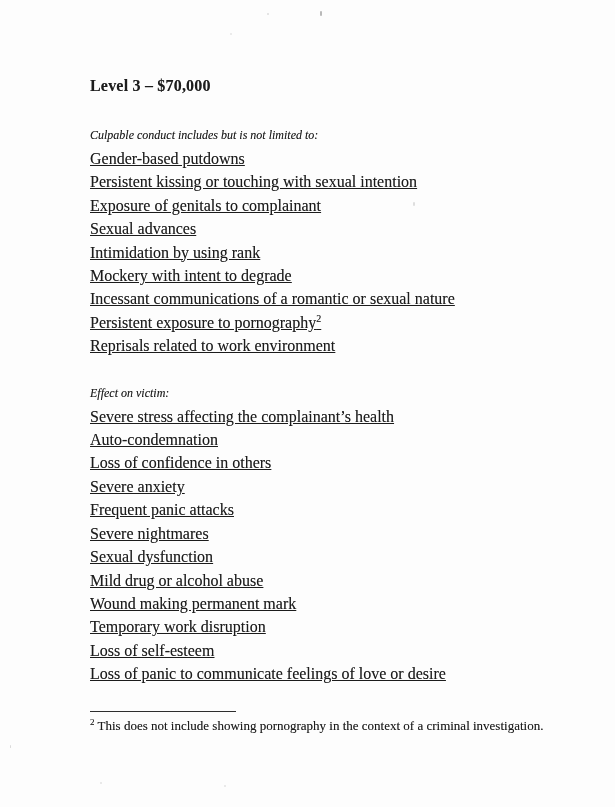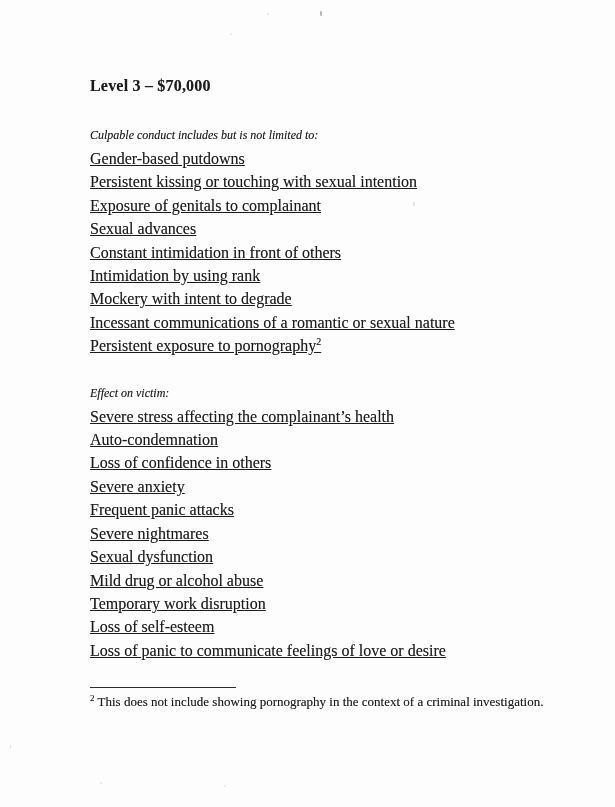--- a/index.html
+++ b/index.html
@@ -87,38 +87,39 @@
 
   <h1 class="doc-title">Level 3 – $70,000</h1>
 
   <p class="section-header">Culpable conduct includes but is not limited to:</p>
 
   <div class="list">
     <p class="item">Gender-based putdowns</p>
     <p class="item">Persistent kissing or touching with sexual intention</p>
     <p class="item">Exposure of genitals to complainant</p>
     <p class="item">Sexual advances</p>
-    <p class="item">Constant intimidation in front of others</p>
     <p class="item">Intimidation by using rank</p>
     <p class="item">Mockery with intent to degrade</p>
     <p class="item">Incessant communications of a romantic or sexual nature</p>
     <p class="item"><span>Persistent exposure to pornography</span><sup class="fn-ref">2</sup></p>
+    <p class="item">Reprisals related to work environment</p>
   </div>
 
   <p class="section-header effects">Effect on victim:</p>
 
   <div class="list">
     <p class="item">Severe stress affecting the complainant’s health</p>
     <p class="item">Auto-condemnation</p>
     <p class="item">Loss of confidence in others</p>
     <p class="item">Severe anxiety</p>
     <p class="item">Frequent panic attacks</p>
     <p class="item">Severe nightmares</p>
     <p class="item">Sexual dysfunction</p>
     <p class="item">Mild drug or alcohol abuse</p>
+    <p class="item">Wound making permanent mark</p>
     <p class="item">Temporary work disruption</p>
     <p class="item">Loss of self-esteem</p>
     <p class="item">Loss of panic to communicate feelings of love or desire</p>
   </div>
 
   <div class="footnote">
     <div class="fn-rule"></div>
     <p class="fn-text"><sup>2</sup> <span>This does not include showing pornography in the context of a criminal investigation.</span></p>
   </div>
 

